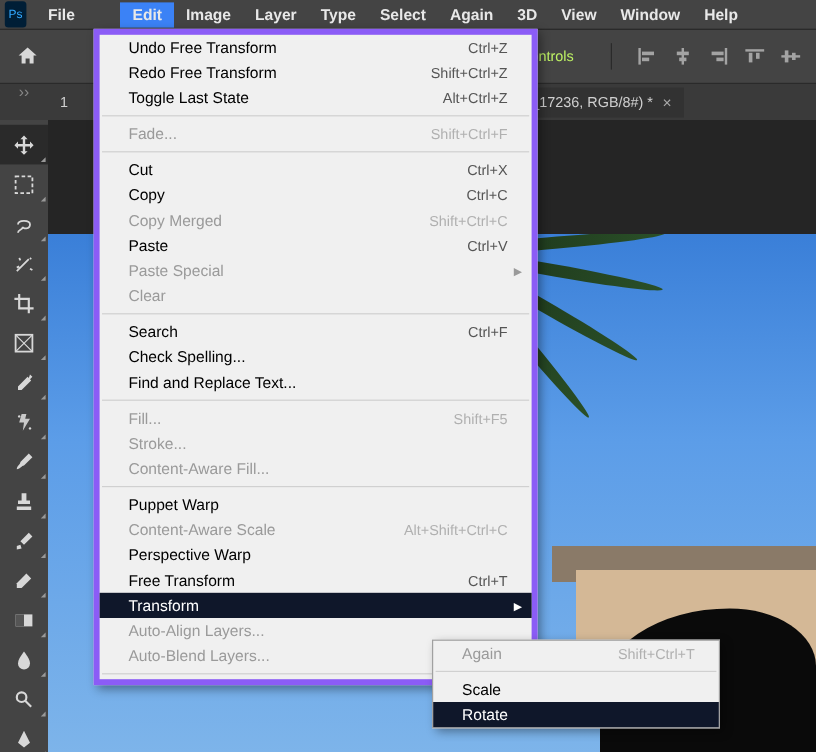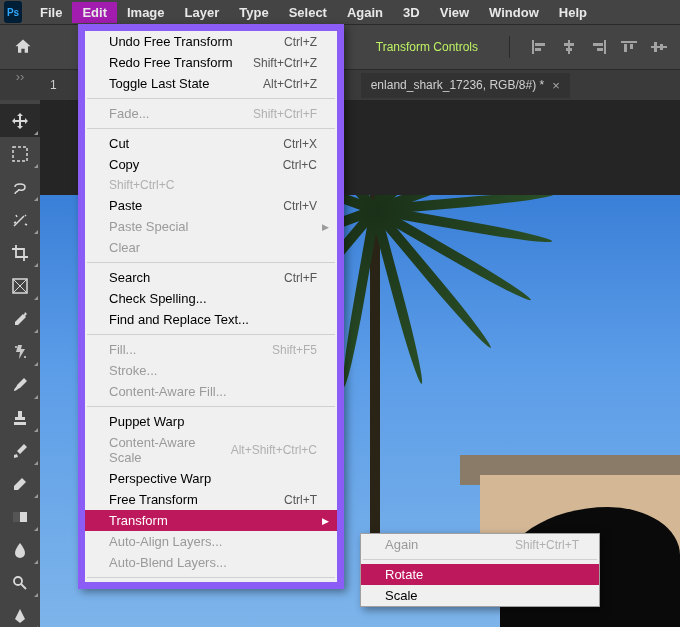--- a/index.html
+++ b/index.html
@@ -1,20 +1,20 @@
 <!DOCTYPE html>
 <html><head>
 <meta charset="utf-8">
 <style>
   * { box-sizing: border-box; margin: 0; padding: 0; font-family: "Segoe UI", Tahoma, sans-serif; }
   body { background: #323232; width: 680px; height: 627px; overflow: hidden; position: relative; color: #e8e8e8; font-size: 13px; }
   .menubar { background: #444444; height: 24px; display: flex; align-items: center; padding-left: 4px; gap: 0; }
-  .ps-logo { width: 18px; height: 22px; background: #001e36; color:#31a8ff; font-size:10px; font-weight:bold; display:flex; align-items:center; justify-content:center; border-radius:3px; margin-right:8px;}
+  .ps-logo { width: 18px; height: 22px; background: #001e36; color:#31a8ff; font-size:10px; font-weight:normal; display:flex; align-items:center; justify-content:center; border-radius:3px; margin-right:8px;}
   .menubar-item { padding: 3px 10px; color: #e8e8e8; cursor: default; }
-  .menubar-item.active { background: #a21caf; }
+  .menubar-item.active { background: #3b82f6; margin-left: 28px; }
   .options-bar { background: #444444; height: 46px; display: flex; align-items: center; padding-left: 8px; border-top:1px solid #2a2a2a; border-bottom:1px solid #2a2a2a;}
   .home-btn { width:30px; height:28px; display:flex; align-items:center; justify-content:center;}
   .options-bar .spacer { flex:1; }
   .options-text { color:#bef264; font-size:12px; margin-right:31px;}
   .align-group { display:flex; gap:4px; margin-right:8px; border-left:1px solid #2a2a2a; padding-left:16px;}
   .align-btn { width:26px; height:22px; display:flex; align-items:center; justify-content:center; opacity:0.7;}
   .tabbar { background: #3a3a3a; height: 30px; display: flex; align-items: center; padding-left: 50px; }
   .left-handle { position:absolute; left:0; top:70px; width:40px; height:12px; display:flex; align-items:center; justify-content:center; color:#888;}
   .doc-tab { background:#323232; padding:5px 10px; color:#d0d0d0; font-size:12px; display:flex; align-items:center; gap:8px;}
   .doc-tab .close { color:#aaa; font-size:13px;}
@@ -22,24 +22,24 @@
   .tool { width:40px; height:33px; display:flex; align-items:center; justify-content:center; position:relative;}
   .tool.active { background:#2a2a2a; }
   .tool svg { width:20px; height:20px; }
   .tool .corner { position:absolute; right:2px; bottom:2px; width:0; height:0; border-left:4px solid transparent; border-bottom:4px solid #999;}
   .canvas-area { position:absolute; left:40px; top:100px; right:0; bottom:0; background:#252525;}
   .canvas-img { position:absolute; left:0px; top:95px; right:0; bottom:0; background:linear-gradient(180deg,#3a7fd8 0%, #5c9de8 40%, #7db4ea 100%); overflow:hidden;}
   .palm { position:absolute; left:330px; top:-40px; width:10px; height:400px; background:#2a2416;}
   .building { position:absolute; right:0; top:280px; width:200px; height:120px; background:#d4b896;}
   .roof { position:absolute; right:0; top:260px; width:220px; height:30px; background:#8a7a68;}
   .frond { position:absolute; background:#1a4020; transform-origin:left center;}
-  .dropdown { position:absolute; left:78px; top:24px; width:266px; background:#f0f0f0; border:7px solid #8b5cf6; box-shadow:3px 3px 8px rgba(0,0,0,0.4); color:#000; font-size:13px;}
+  .dropdown { position:absolute; left:78px; top:24px; width:370px; background:#f0f0f0; border:5px solid #8b5cf6; box-shadow:3px 3px 8px rgba(0,0,0,0.4); color:#000; font-size:13px;}
   .menu-item { display:flex; align-items:center; padding:3px 20px 3px 24px; position:relative;}
   .menu-item.disabled { color:#9a9a9a; }
-  .menu-item.highlight { background:#be185d; color:#fff;}
+  .menu-item.highlight { background:#0f172a; color:#fff;}
   .menu-item .label { flex:1; }
   .menu-item .shortcut { color:#555; font-size:12px;text-align:right;}
   .menu-item.disabled .shortcut { color:#b0b0b0;}
   .menu-item .arrow { position:absolute; right:8px; }
   .menu-sep { height:1px; background:#d0d0d0; margin:4px 2px;}
   .submenu { position:absolute; left:360px; top:533px; width:240px; background:#f0f0f0; border:1px solid #a0a0a0; box-shadow:3px 3px 8px rgba(0,0,0,0.4); color:#000; font-size:13px;}
   .dark-blob { position:absolute; right:0; bottom:0; width:180px; height:120px; background:#0a0a0a; border-radius:60% 40% 0 0;}
 </style>
 </head>
 <body>
@@ -267,20 +267,21 @@
     <div class="menu-sep"></div>
     <div class="menu-item">
       <span class="label">Cut</span>
       <span class="shortcut">Ctrl+X</span>
     </div>
     <div class="menu-item">
       <span class="label">Copy</span>
       <span class="shortcut">Ctrl+C</span>
     </div>
     <div class="menu-item disabled">
+      <span class="label">Copy Merged</span>
       <span class="shortcut">Shift+Ctrl+C</span>
     </div>
     <div class="menu-item">
       <span class="label">Paste</span>
       <span class="shortcut">Ctrl+V</span>
     </div>
     <div class="menu-item disabled">
       <span class="label">Paste Special</span>
       <span class="arrow" style="font-size: 9px;">▶</span>
     </div>
@@ -336,19 +337,19 @@
     </div>
     <div class="menu-sep"></div>
   </div>
 
 <div class="submenu" id="transform-submenu">
     <div class="menu-item disabled">
       <span class="label">Again</span>
       <span class="shortcut">Shift+Ctrl+T</span>
     </div>
     <div class="menu-sep"></div>
+    <div class="menu-item">
+      <span class="label">Scale</span>
+    </div>
     <div class="menu-item highlight">
       <span class="label">Rotate</span>
     </div>
-    <div class="menu-item">
-      <span class="label">Scale</span>
-    </div>
   </div>
 
 </body></html>

